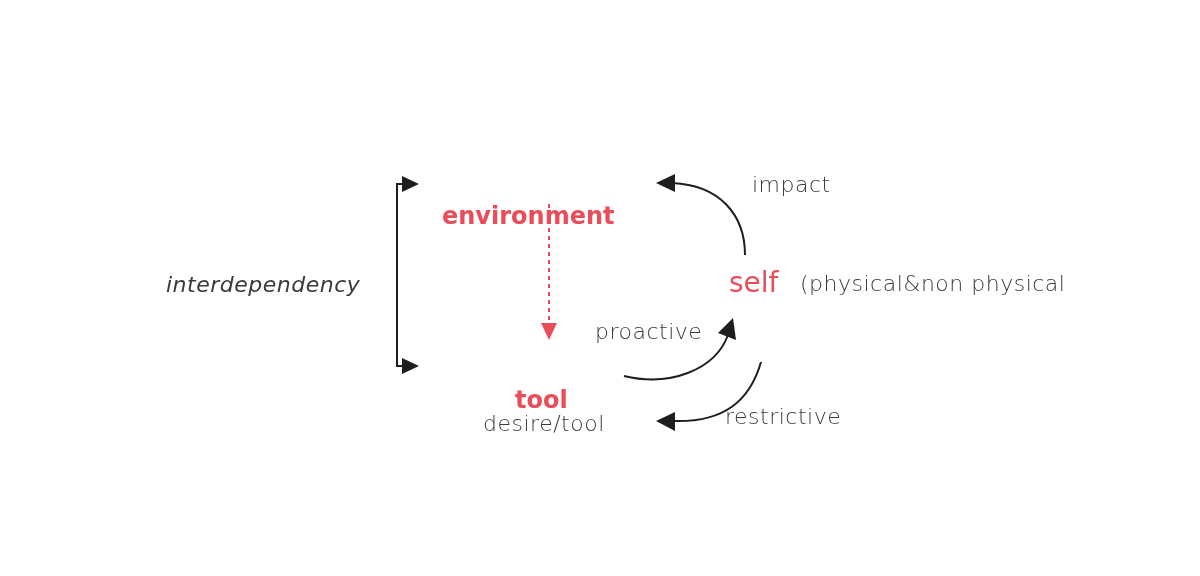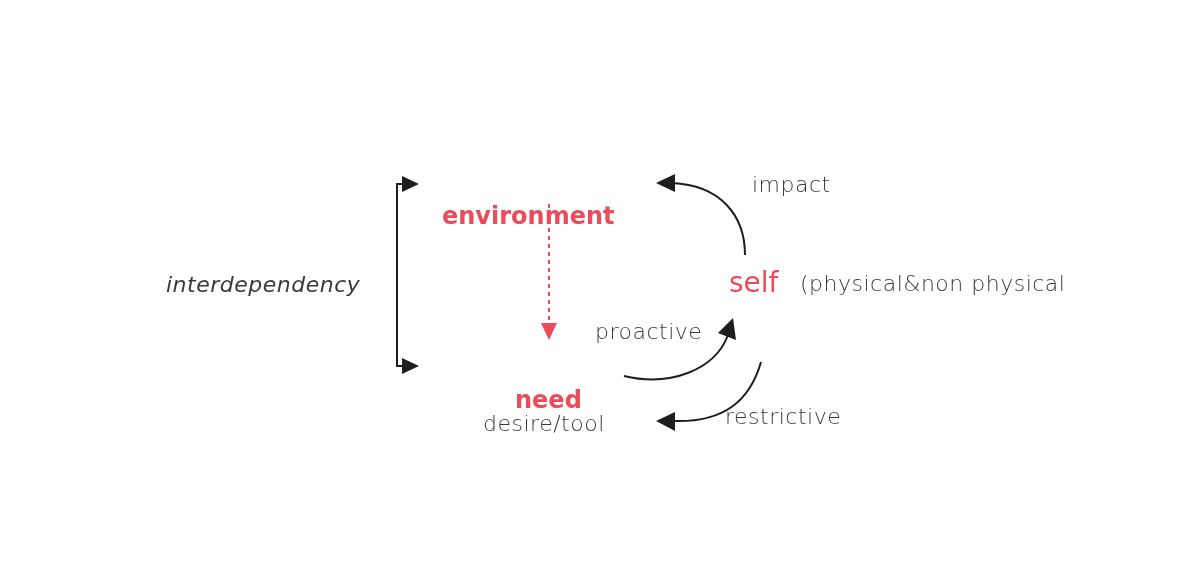--- a/index.html
+++ b/index.html
@@ -41,20 +41,20 @@
     <path d="M718,333 L733,318 L736,340 Z" fill="#1e1e1e"></path>
   </g>
 
   <g>
     <path d="M761,362 C750,400 725,423 672,421" fill="none" stroke="#1e1e1e" stroke-width="2"></path>
     <path d="M675,412 L656,421 L675,431 Z" fill="#1e1e1e"></path>
   </g>
 </svg>
 
 <div class="lbl bold red" style="left:442px; top:162px;">environment</div>
-<div class="lbl bold red" style="left:515px; top:346px;">need</div>
+<div class="lbl bold red" style="left:515px; top:346px;">tool</div>
 <div class="lbl red" style="left:729px; top:266px; font-size:28px;">self</div>
 <div class="lbl dark" style="left:800px; top:271px;">(physical&amp;non physical</div>
 <div class="lbl dark" style="left:752px; top:172px;">impact</div>
 <div class="lbl dark" style="left:595px; top:319px;">proactive</div>
 <div class="lbl dark" style="left:725px; top:404px;">restrictive</div>
 <div class="lbl dark" style="left:483px; top:411px;">desire/tool</div>
 <div class="lbl dark" style="left:166px; top:272px;font-style:italic;">interdependency</div>
 
 </body></html>

